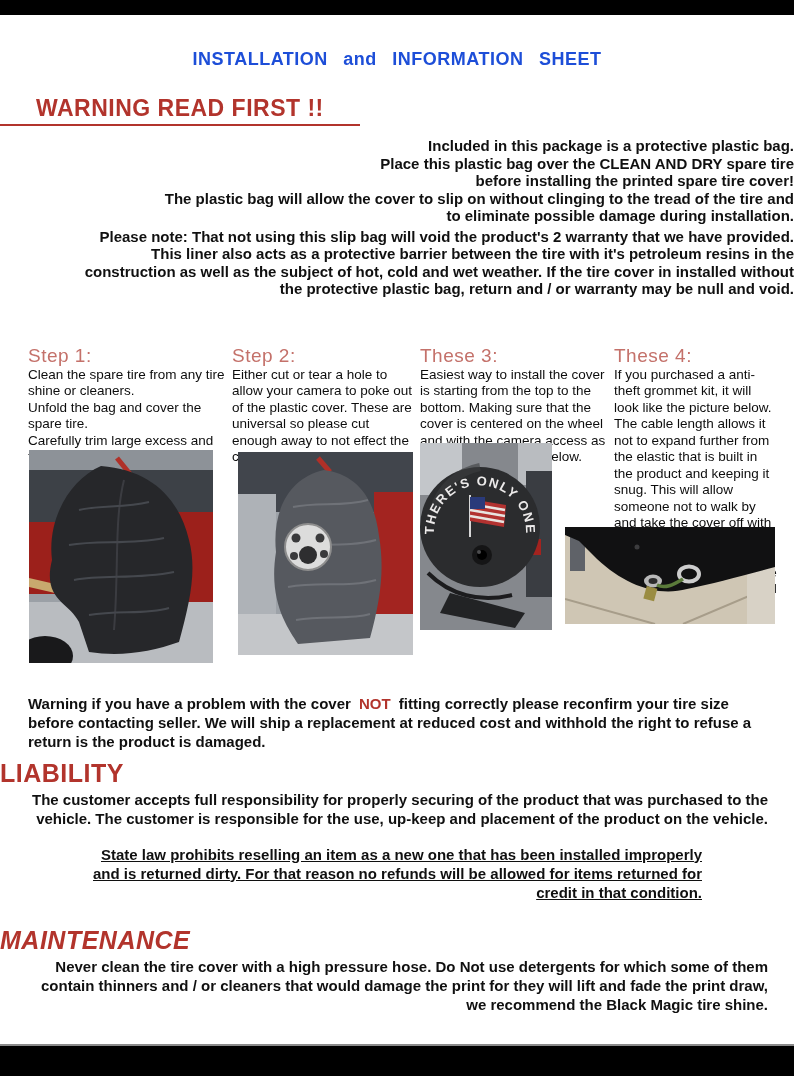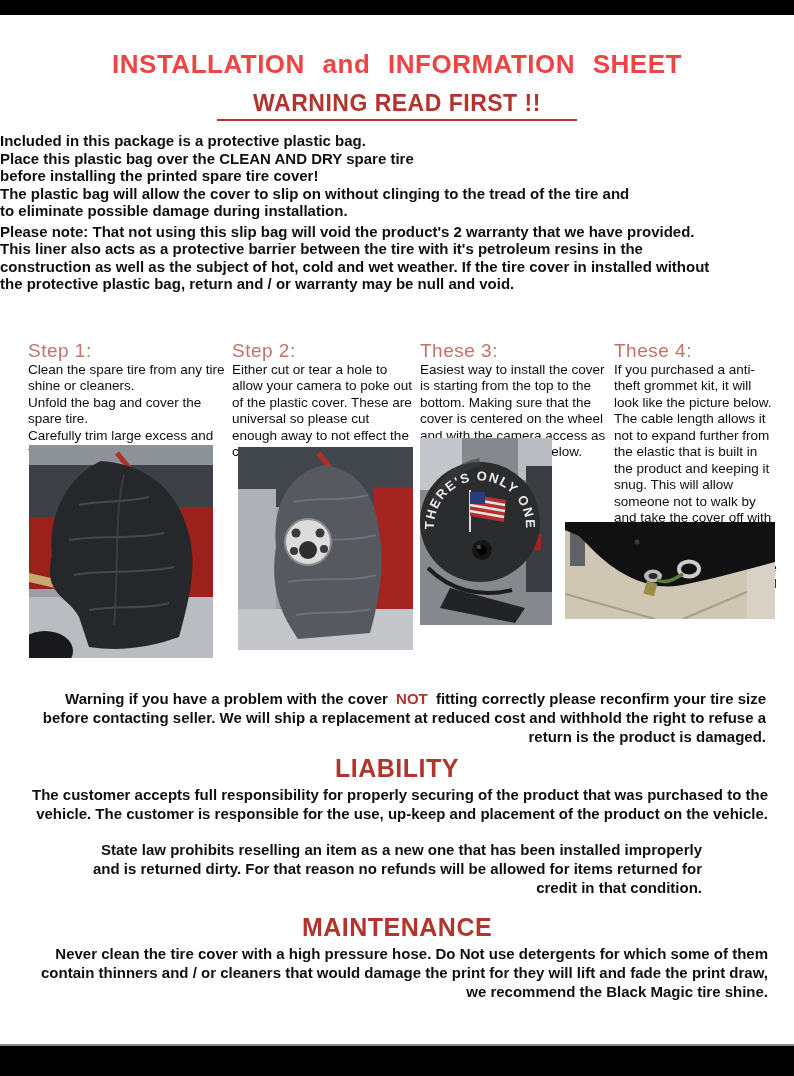--- a/index.html
+++ b/index.html
@@ -10,39 +10,39 @@
     color: #101010;
     position: relative;
     overflow: hidden;
   }
   .bar-top { height: 15px; background: #000; }
   .bar-bottom { position: absolute; left: 0; right: 0; bottom: 0; height: 32px; background: #000; border-top: 2px solid #8a8a8a; }
 
   .doc-title {
     margin-top: 34px;
     text-align: center;
-    font-size: 26px;
+    font-size: 18px;
     font-weight: bold;
     letter-spacing: 0.5px;
     word-spacing: 10px;
-    color: #ef4444;
-  }
-  .warn-head-wrap { text-align: center; margin-top: 10px; }
+    color: #1d4ed8;
+  }
+  .warn-head-wrap { margin-top: 25px; }
   .warn-head {
     display: inline-block;
     color: #b2342c;
     font-size: 23px;
     font-weight: bold;
     letter-spacing: 0.5px;
     padding: 0 36px 2px 36px;
     border-bottom: 2px solid #b2342c;
   }
   .intro {
     margin-top: 11px;
-    text-align: left;
+    text-align: right;
     font-weight: bold;
     font-size: 15px;
     line-height: 17.5px;
     white-space: pre-line;
   }
   .intro.second { margin-top: 3px; }
 
   .steps-area { position: relative; height: 352px; margin-top: 22px; }
   .step-text {
     position: absolute;
@@ -54,41 +54,40 @@
   }
   .step-label { font-size: 19px; color: #c4716a; letter-spacing: 0.5px; }
   .photo { position: absolute; overflow: hidden; }
   .photo svg { display: block; width: 100%; height: 100%; }
 
   .warning-note {
     margin: 22px 28px 0 28px;
     font-weight: bold;
     font-size: 15px;
     line-height: 19px;
-    text-align: right;
   }
   .warning-note .hot { color: #b2342c; padding: 0 4px; }
 
   .section-head {
     margin-top: 8px;
-    text-align: center;
+    text-align: left;
     color: #b2342c;
     font-size: 25px;
     font-weight: bold;
     letter-spacing: 0.5px;
   }
-  .section-head.maint { margin-top: 16px; }
+  .section-head.maint { margin-top: 24px; font-style: italic; }
   .center-para {
     margin: 2px 26px 0 26px;
     text-align: right;
     font-weight: bold;
     font-size: 15px;
     line-height: 19px;
   }
-  .center-para.narrow { margin: 17px 92px 0 92px; }
+  .center-para.narrow { margin: 17px 92px 0 92px; text-decoration: underline; }
 </style>
 </head>
 <body>
 
 <div class="bar-top"></div>
 
 <h1 class="doc-title">INSTALLATION and INFORMATION SHEET</h1>
 
 <div class="warn-head-wrap">
   <span class="warn-head">WARNING READ FIRST !!</span>

